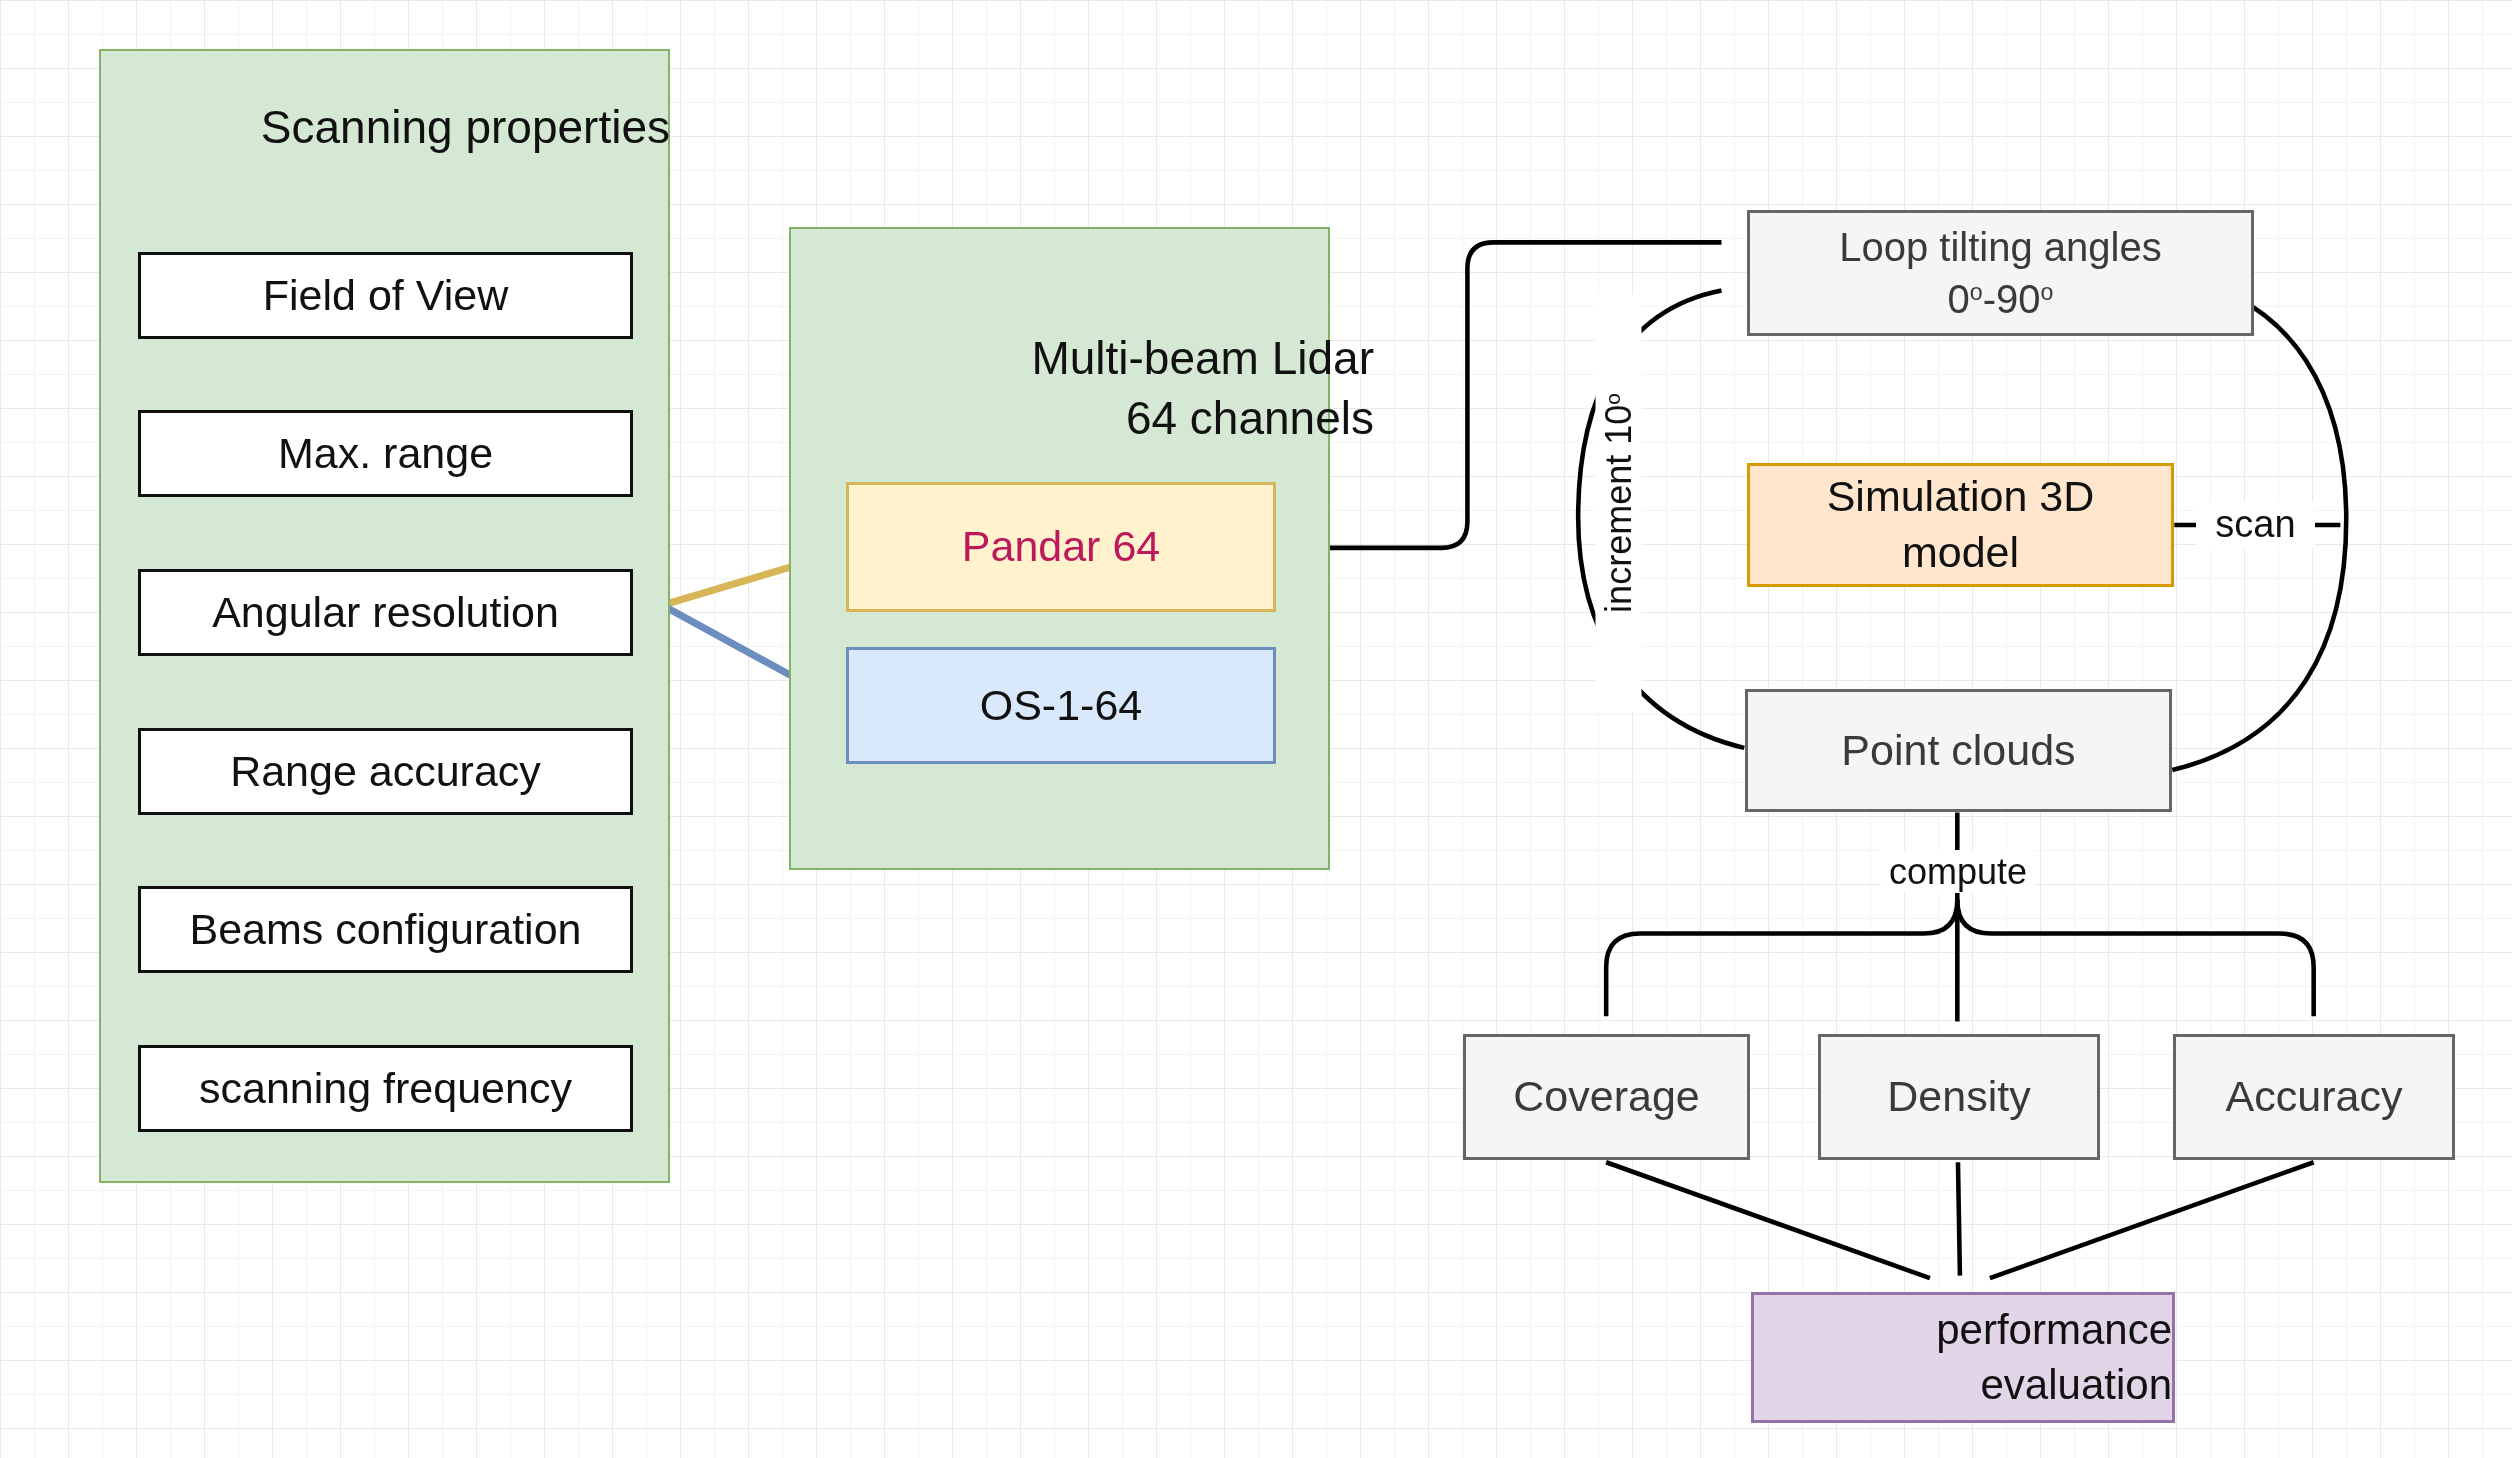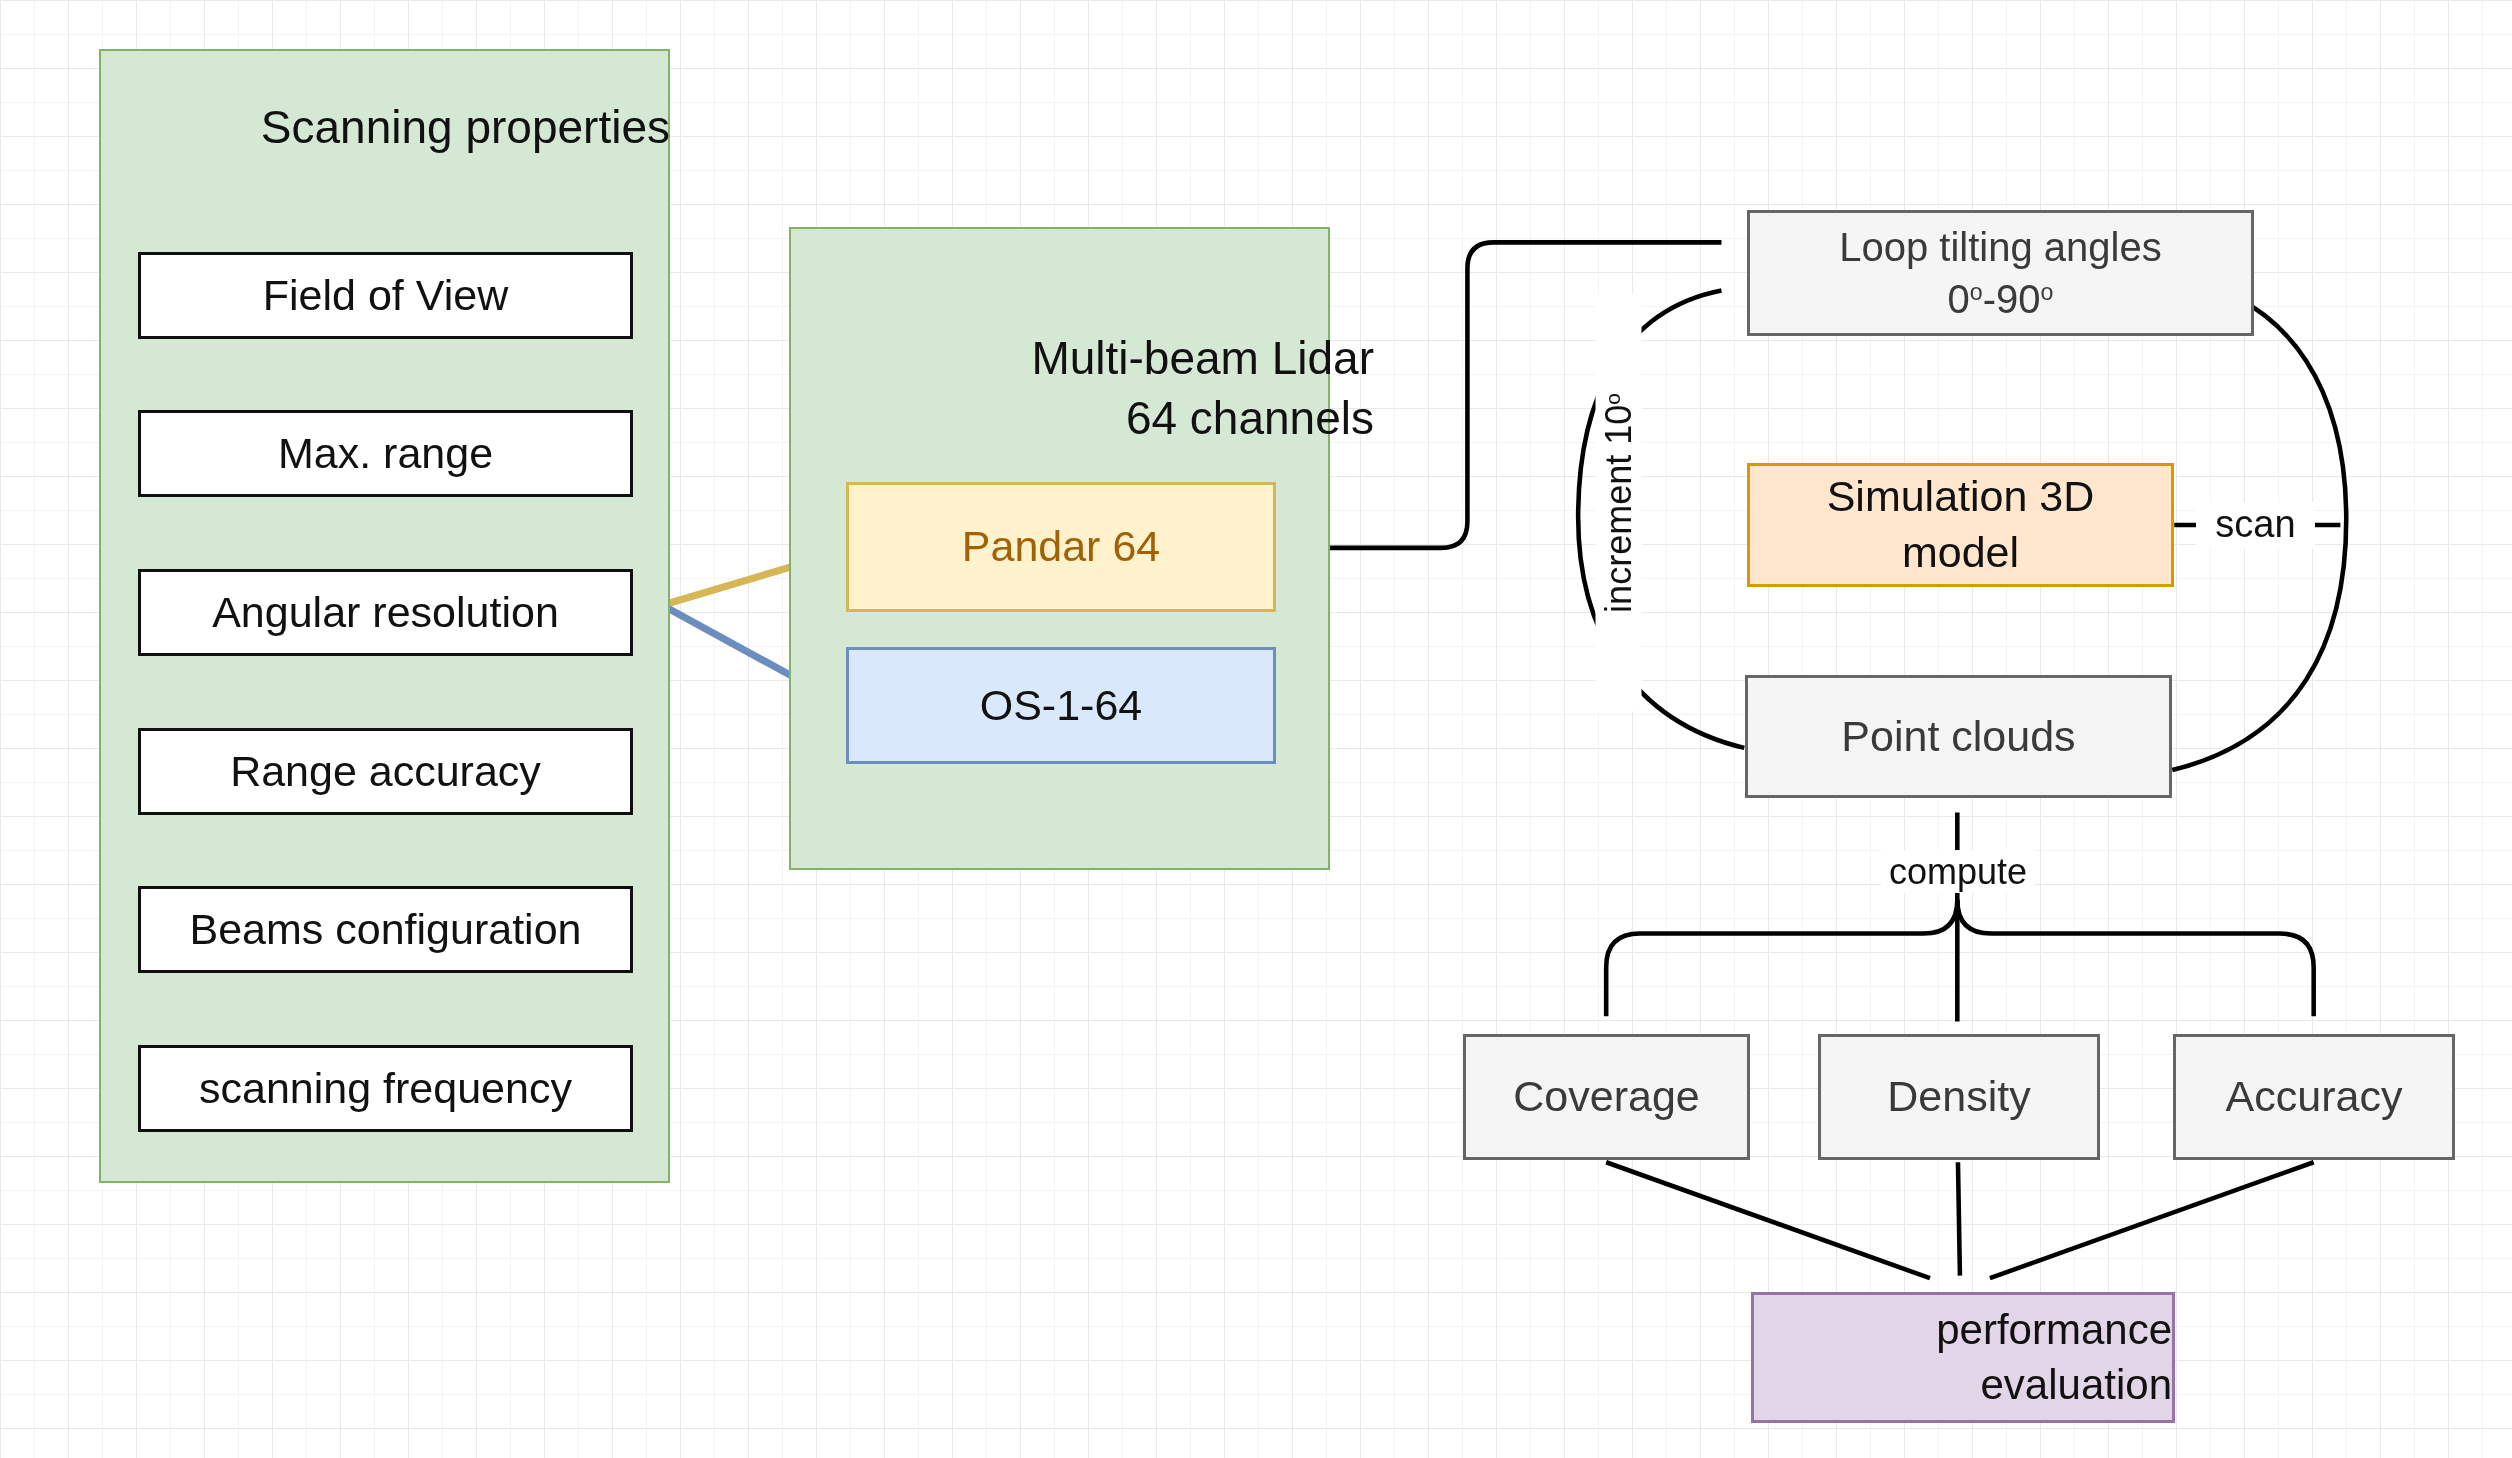--- a/index.html
+++ b/index.html
@@ -23,21 +23,21 @@
     display:flex;
     flex-direction:column;
     align-items:center;
     justify-content:center;
     text-align:center;
     line-height:1.3;
   }
   .green-panel{background:#d5e8d4;border:2.6px solid #82b366;}
   .panel-title{position:absolute;text-align:right;font-size:46px;color:#111;line-height:1.3;}
   .white-box{background:#ffffff;border:3.3px solid #0f0f0f;font-size:43px;color:#111;}
-  .yellow-box{background:#fff2cc;border:3.3px solid #d6b656;font-size:43px;color:#a16207;}
+  .yellow-box{background:#fff2cc;border:3.3px solid #d6b656;font-size:43px;color:#be185d;}
   .blue-box{background:#dae8fc;border:3.3px solid #6c8ebf;font-size:43px;color:#111;}
   .gray-box{background:#f5f5f5;border:3.9px solid #666666;font-size:40px;color:#3a3a3a;}
   .orange-box{background:#ffe6cc;border:3.9px solid #d79b00;font-size:43px;color:#111;}
   .purple-box{background:#e1d5e7;border:3.3px solid #9673a6;font-size:42px;color:#111;}
   .metric{font-size:43px;}
   .edge-label{
     position:absolute;
     background:#ffffff;
     display:flex;align-items:center;justify-content:center;
     font-size:38px;color:#111;
@@ -121,21 +121,21 @@
   <div class="box gray-box" style="left:1747px;top:210px;width:507px;height:126px;">
     <span>Loop tilting angles</span>
     <span><span>0</span><sup>o</sup><span>-</span><span>90</span><sup>o</sup></span>
   </div>
 
   <div class="box orange-box" style="left:1747px;top:463px;width:427px;height:124px;">
     <span>Simulation 3D</span>
     <span>model</span>
   </div>
 
-  <div class="box gray-box" style="left:1745px;top:675px;width:427px;height:123px;font-size:43px;">
+  <div class="box gray-box" style="left:1745px;top:689px;width:427px;height:123px;font-size:43px;">
     <span>Point clouds</span>
   </div>
 
   <div class="box gray-box metric" style="left:1818px;top:1034px;width:282px;height:126px;">
     <span>Density</span>
   </div>
   <div class="box gray-box metric" style="left:1463px;top:1034px;width:287px;height:126px;">
     <span>Coverage</span>
   </div>
   <div class="box gray-box metric" style="left:2173px;top:1034px;width:282px;height:126px;">

